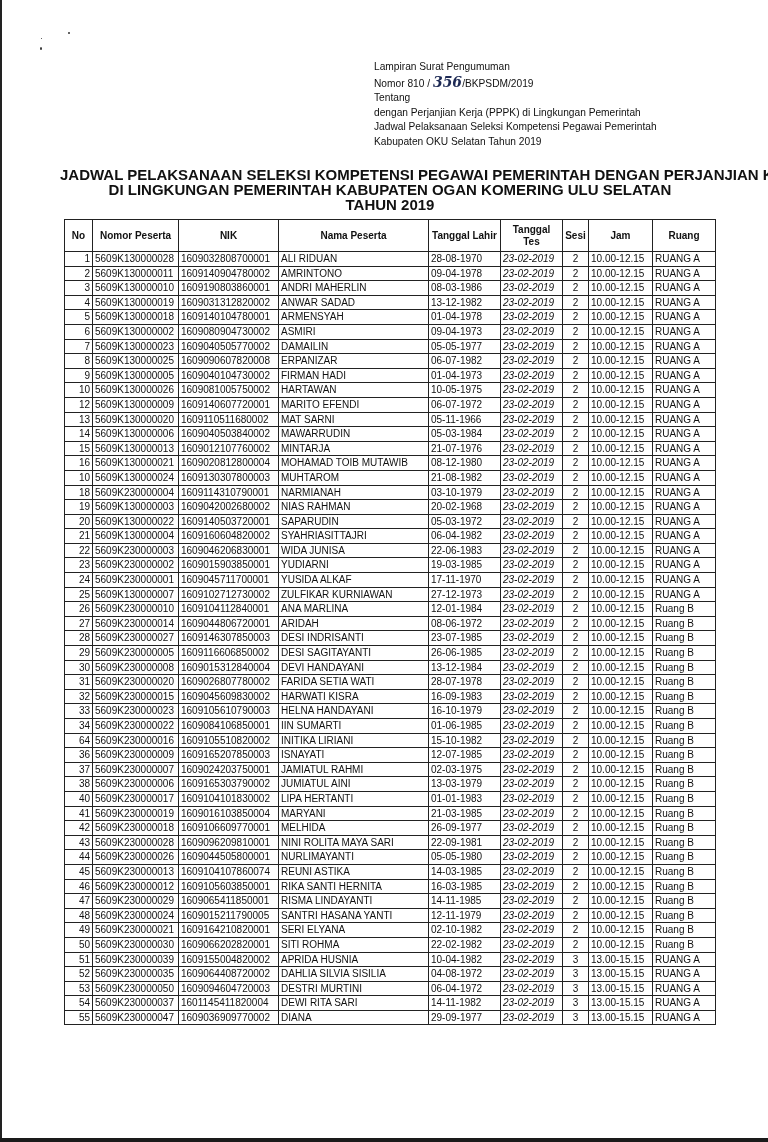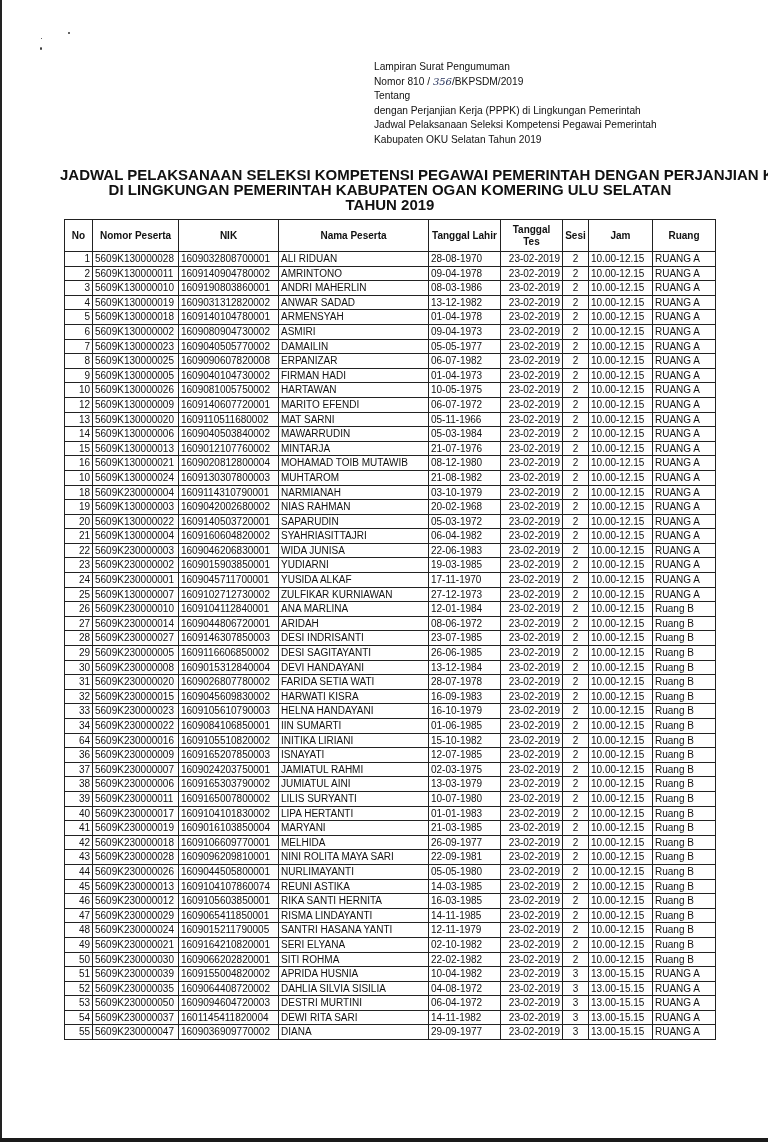--- a/index.html
+++ b/index.html
@@ -8,42 +8,42 @@
       font-family: "Liberation Sans", "DejaVu Sans", sans-serif; color: #111;
     }
     .left-edge { position: absolute; left: 0; top: 0; width: 2px; height: 1142px; background: #222; }
     .bottom-edge { position: absolute; left: 0; top: 1138px; width: 768px; height: 4px; background: #1a1a1a; }
     .speck { position: absolute; background: #333; border-radius: 50%; }
     .attachment {
       position: absolute; left: 374px; top: 60px; width: 340px;
       font-size: 10.2px; line-height: 14.6px; color: #111;
     }
     .attachment div { white-space: nowrap; }
-    .handwritten { font-family: "DejaVu Serif", serif; font-style: italic; font-size: 10px; color: #1d2a55; }
+    .handwritten { font-family: "DejaVu Serif", serif; font-style: italic; font-size: 14px; color: #1d2a55; font-weight: bold; }
     .title-block {
       position: absolute; left: 60px; top: 168px; width: 660px; text-align: center;
       font-weight: bold; font-size: 15px; line-height: 14.8px; color: #111;
     }
     .title-block div { white-space: nowrap; }
     table.schedule {
       position: absolute; left: 64px; top: 219px;
       border-collapse: collapse; table-layout: fixed; width: 651px;
       font-size: 10px; color: #111;
       border: 1.5px solid #111;
     }
     table.schedule th, table.schedule td {
       border: 1px solid #222; padding: 0 2px; white-space: nowrap; overflow: hidden;
     }
     table.schedule th {
       height: 31px; font-weight: bold; text-align: center; line-height: 12px; font-size: 10px;
     }
     table.schedule td { height: 13.6px; line-height: 13.6px; }
     td.c-no { text-align: right; }
     td.c-sesi { text-align: center; }
-    td.c-tes { text-align: right; }
+    td.c-tes { text-align: left; font-style: italic; }
   </style>
 </head>
 <body>
 
 <div class="left-edge"></div>
 <div class="bottom-edge"></div>
 <div class="speck" style="left:68px;top:32px;width:2px;height:2px;"></div>
 <div class="speck" style="left:41px;top:38px;width:1px;height:1px;"></div>
 <div class="speck" style="left:40px;top:47px;width:2px;height:3px;"></div>
 
@@ -489,31 +489,20 @@
         <td class="c-nomor">5609K230000006</td>
         <td class="c-nik">1609165303790002</td>
         <td class="c-nama">JUMIATUL AINI</td>
         <td class="c-lahir">13-03-1979</td>
         <td class="c-tes">23-02-2019</td>
         <td class="c-sesi">2</td>
         <td class="c-jam">10.00-12.15</td>
         <td class="c-ruang">Ruang B</td>
       </tr>
       <tr>
-        <td class="c-no">39</td>
-        <td class="c-nomor">5609K230000011</td>
-        <td class="c-nik">1609165007800002</td>
-        <td class="c-nama">LILIS SURYANTI</td>
-        <td class="c-lahir">10-07-1980</td>
-        <td class="c-tes">23-02-2019</td>
-        <td class="c-sesi">2</td>
-        <td class="c-jam">10.00-12.15</td>
-        <td class="c-ruang">Ruang B</td>
-      </tr>
-      <tr>
         <td class="c-no">40</td>
         <td class="c-nomor">5609K230000017</td>
         <td class="c-nik">1609104101830002</td>
         <td class="c-nama">LIPA HERTANTI</td>
         <td class="c-lahir">01-01-1983</td>
         <td class="c-tes">23-02-2019</td>
         <td class="c-sesi">2</td>
         <td class="c-jam">10.00-12.15</td>
         <td class="c-ruang">Ruang B</td>
       </tr>

